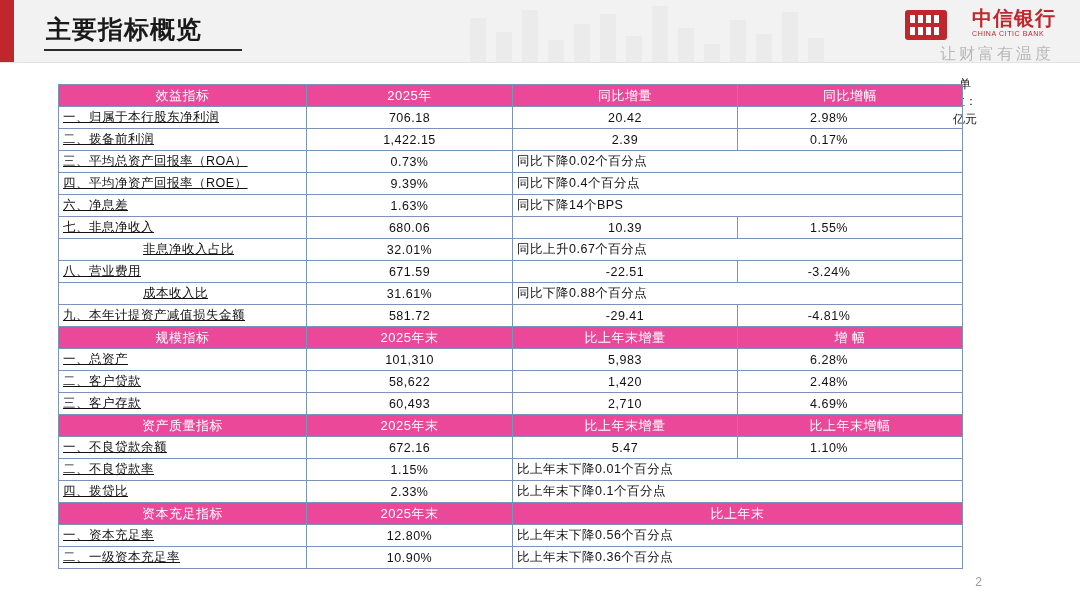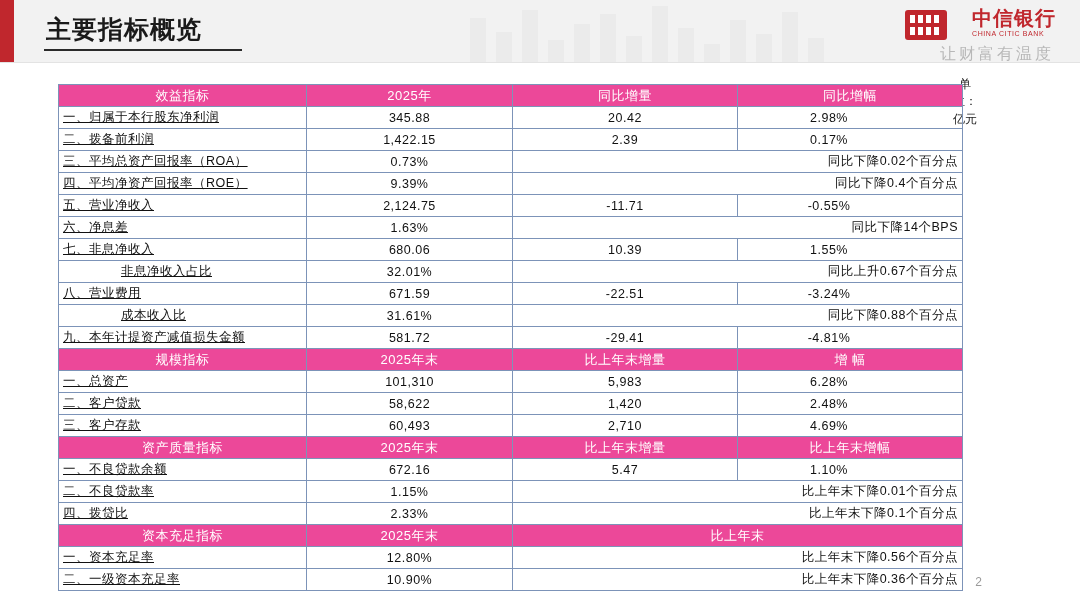--- a/index.html
+++ b/index.html
@@ -151,32 +151,32 @@
     border: 1px solid #1f4e9c;
     height: 22px;
   }
   .lbl {
     text-align: left;
     padding-left: 10px;
     letter-spacing: 0.5px;
     text-decoration: underline;
   }
   .lbl.indent {
-    padding-left: 62px;
+    padding-left: 84px;
   }
   .num {
     text-align: center;
     letter-spacing: 0.5px;
   }
   .num.right {
     text-align: center;
     padding-right: 46px;
   }
   .wide {
-    text-align: right;
+    text-align: left;
     letter-spacing: 0.5px;
   }
   col.c1 { width: 248px; }
   col.c2 { width: 206px; }
   col.c3 { width: 225px; }
   col.c4 { width: 225px; }
   
   .page-num {
     position: absolute;
     right: 14px;
@@ -242,45 +242,39 @@
       </colgroup>
       <tbody id="table-body">
           <tr class="sec-head">
             <td>效益指标</td>
             <td>2025年</td>
             <td>同比增量</td>
             <td>同比增幅</td>
           </tr>
           <tr>
             <td class="lbl">一、归属于本行股东净利润</td>
-            <td class="num">345.88</td>
+            <td class="num">706.18</td>
             <td class="num">20.42</td>
             <td class="num right">2.98%</td>
           </tr>
           <tr>
             <td class="lbl">二、拨备前利润</td>
             <td class="num">1,422.15</td>
             <td class="num">2.39</td>
             <td class="num right">0.17%</td>
           </tr>
           <tr>
             <td class="lbl">三、平均总资产回报率（ROA）</td>
             <td class="num">0.73%</td>
             <td class="wide" colspan="2">同比下降0.02个百分点</td>
           </tr>
           <tr>
             <td class="lbl">四、平均净资产回报率（ROE）</td>
             <td class="num">9.39%</td>
             <td class="wide" colspan="2">同比下降0.4个百分点</td>
-          </tr>
-          <tr>
-            <td class="lbl">五、营业净收入</td>
-            <td class="num">2,124.75</td>
-            <td class="num">-11.71</td>
-            <td class="num right">-0.55%</td>
           </tr>
           <tr>
             <td class="lbl">六、净息差</td>
             <td class="num">1.63%</td>
             <td class="wide" colspan="2">同比下降14个BPS</td>
           </tr>
           <tr>
             <td class="lbl">七、非息净收入</td>
             <td class="num">680.06</td>
             <td class="num">10.39</td>

